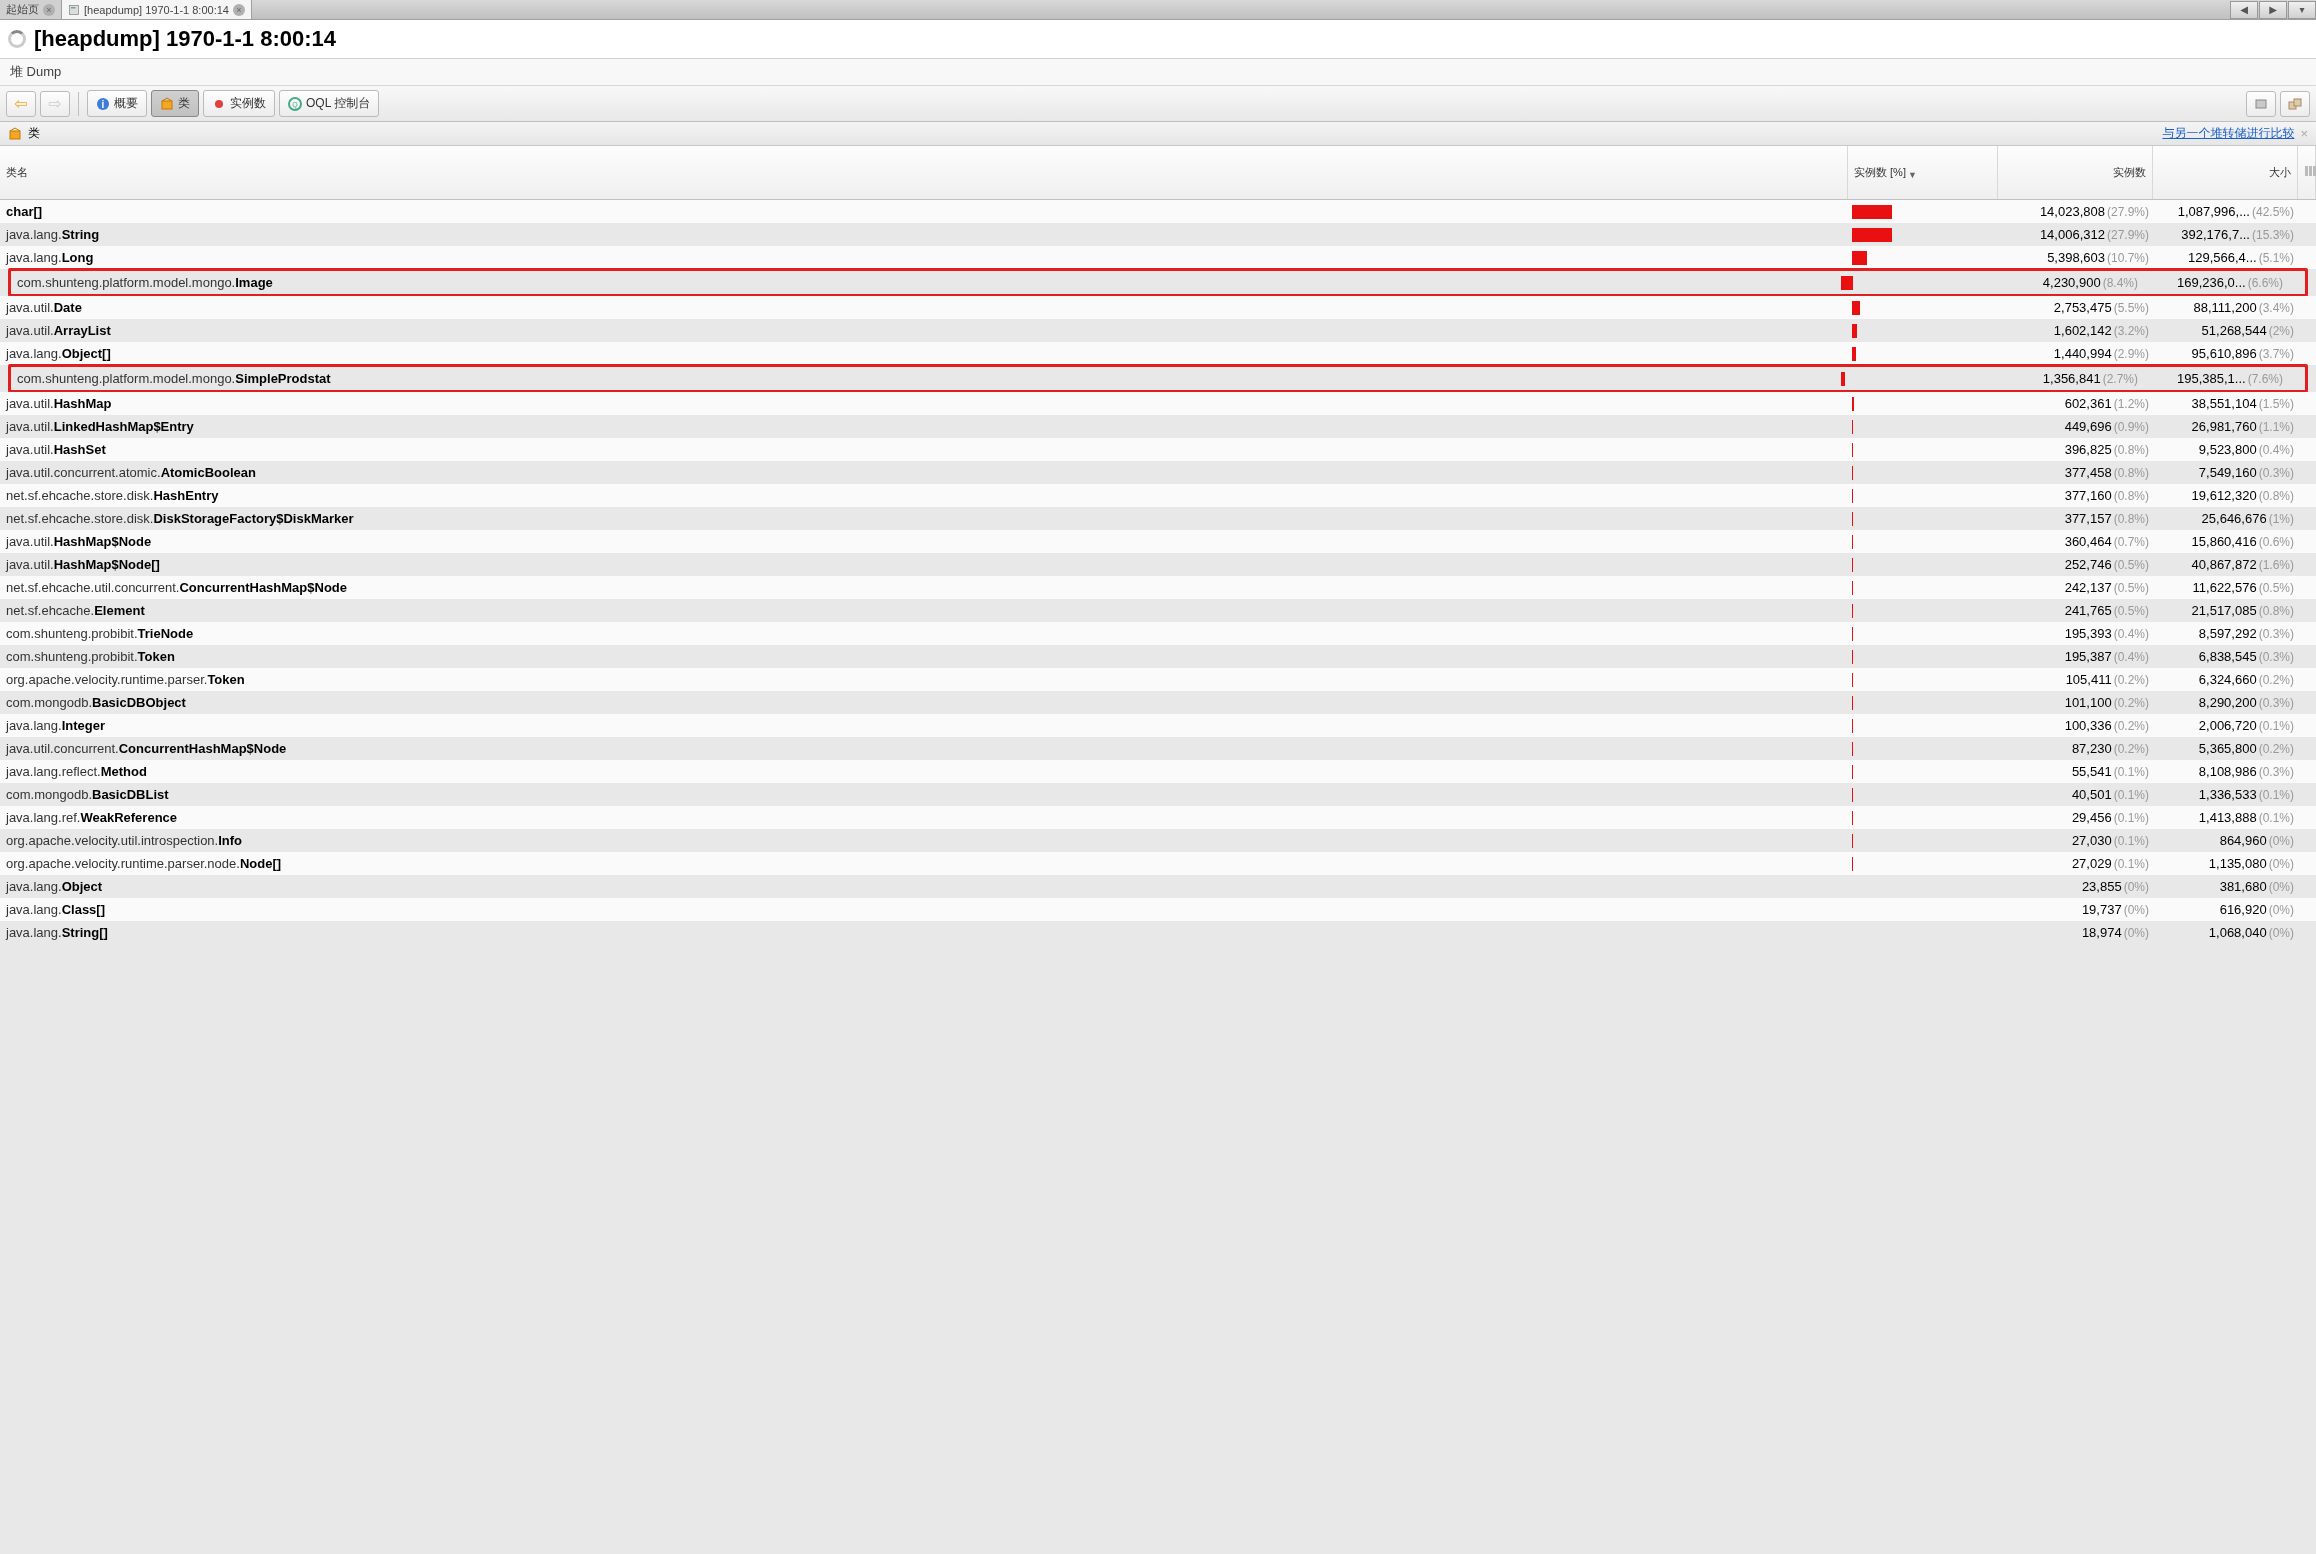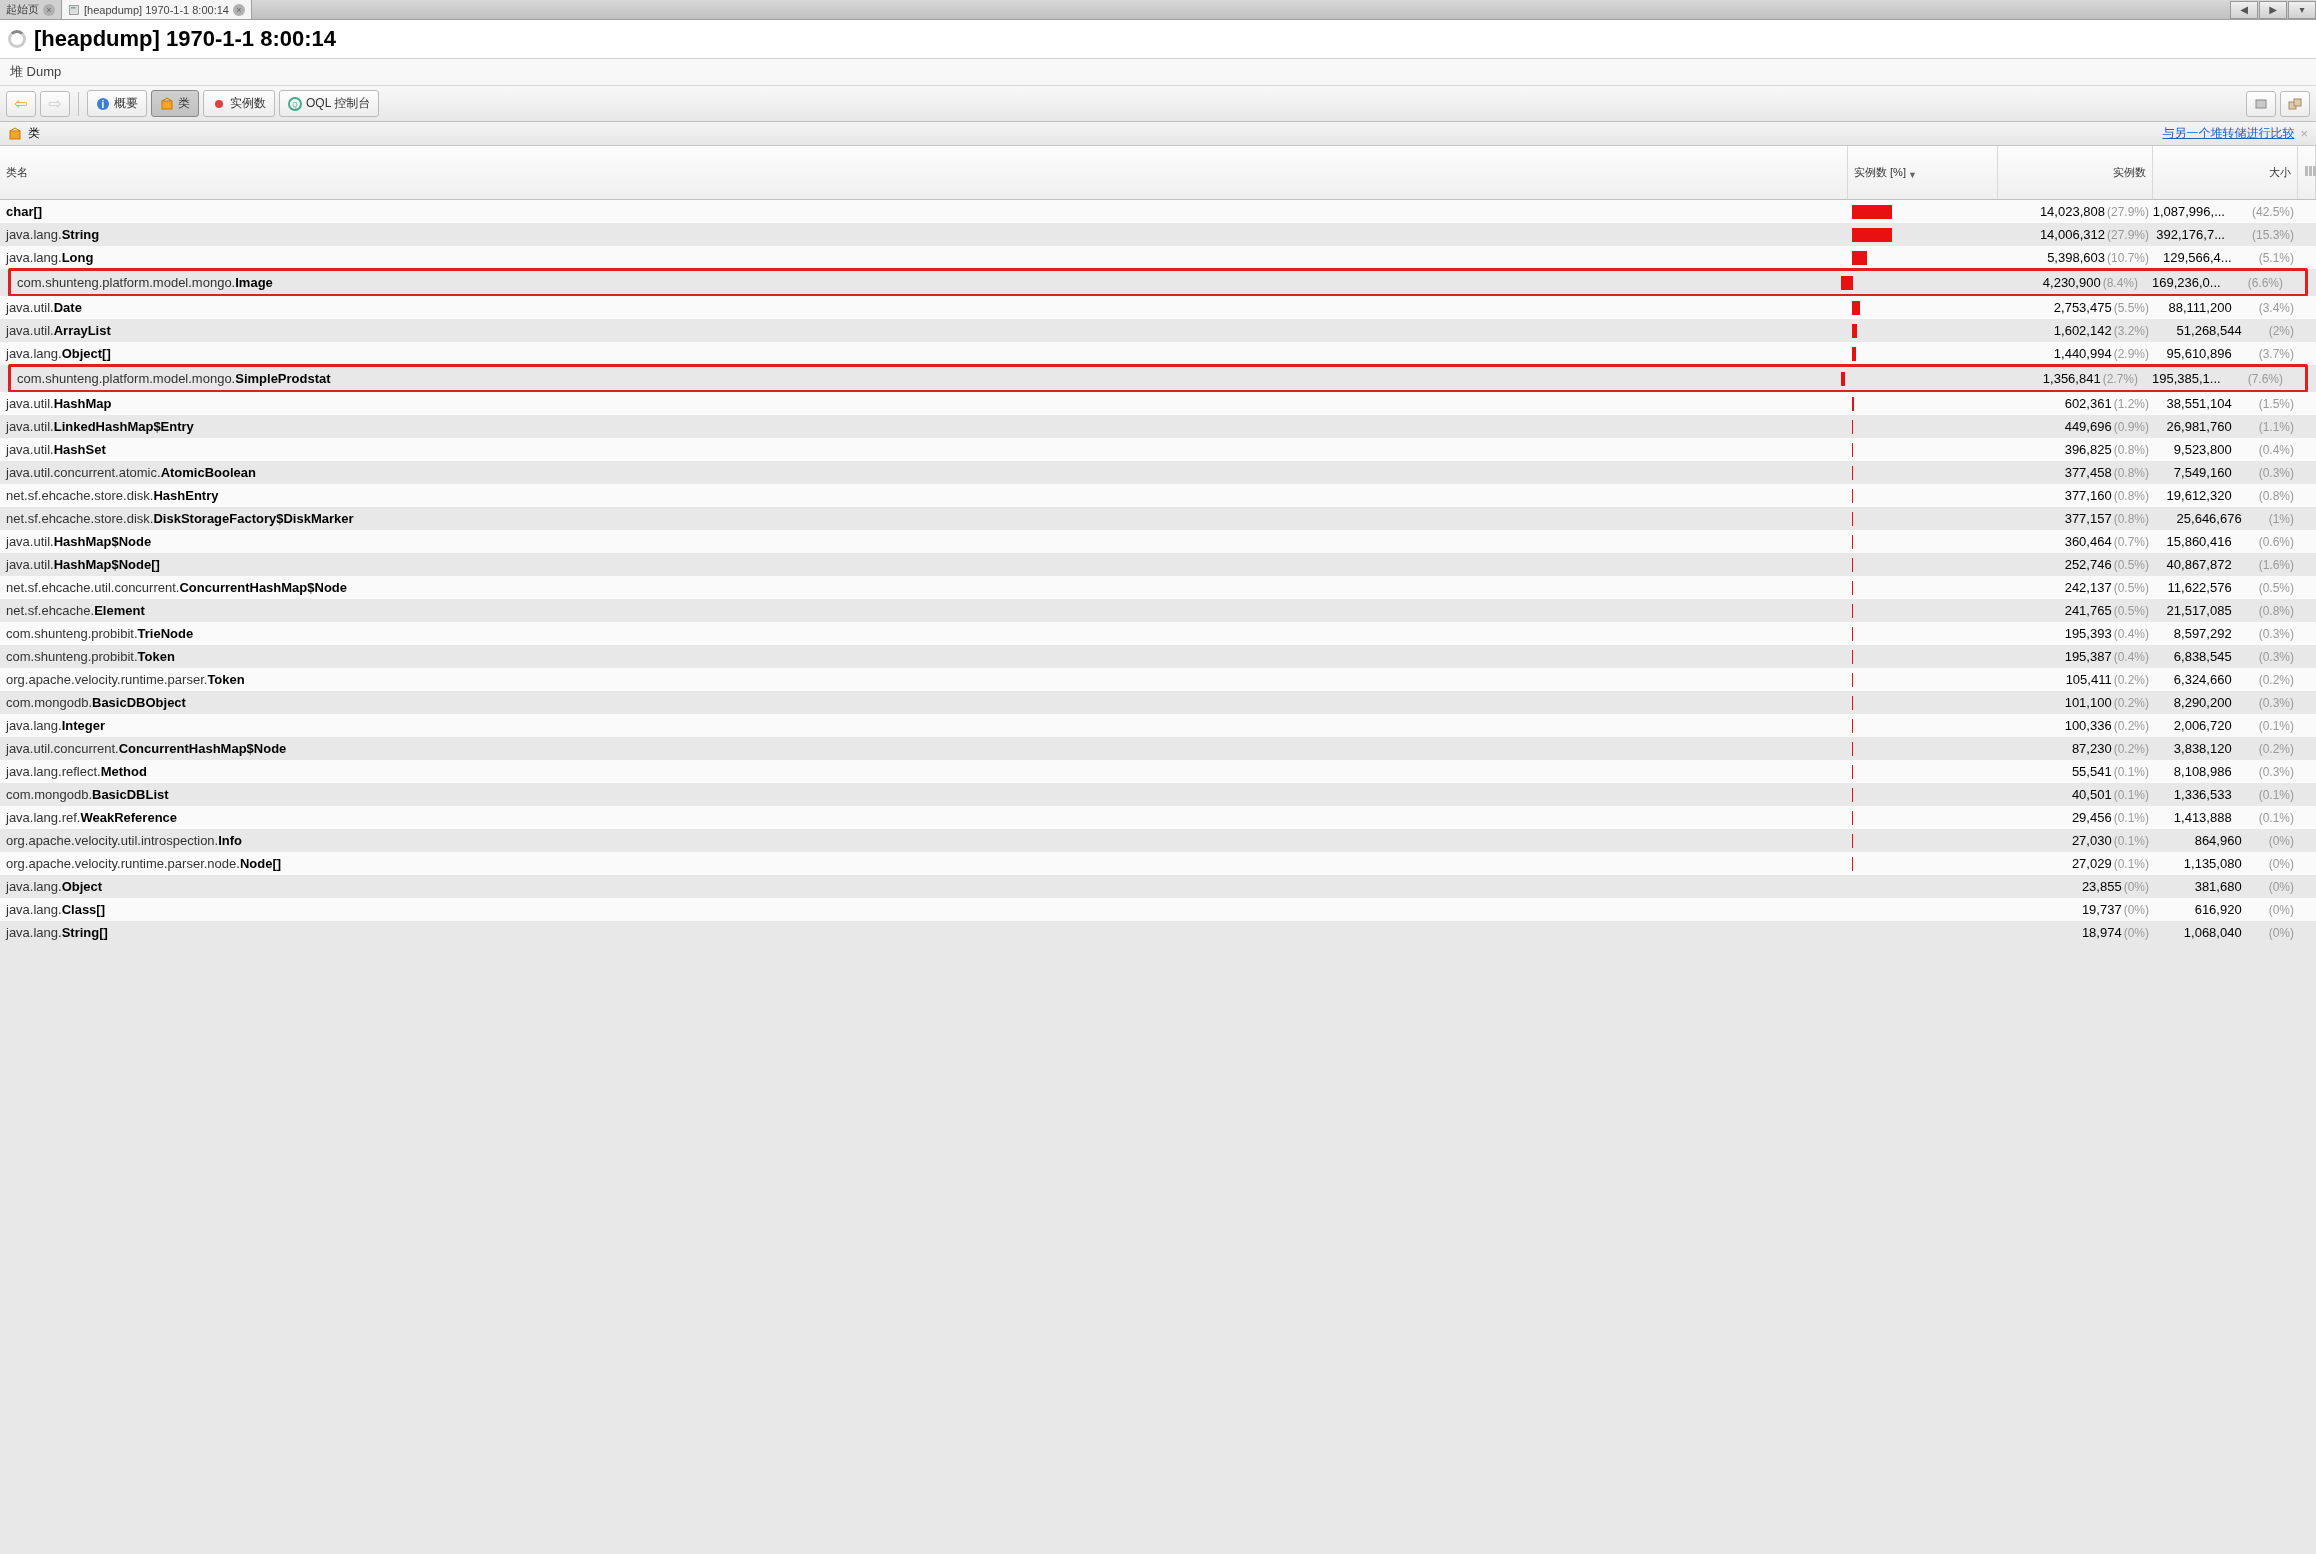--- a/index.html
+++ b/index.html
@@ -219,21 +219,20 @@
   white-space: nowrap;
 }
 .cell-size {
   width: 145px;
   text-align: right;
   padding-right: 4px;
   display: flex;
   justify-content: flex-end;
   align-items: baseline;
   white-space: nowrap;
-  gap: 25px;
 }
 .cell-ctrl { width: 18px; }
 .num { font-size: 13px; }
 .pct { font-size: 12px; color: #999; margin-left: 2px; }
 .icon-svg { display: block; }
 .blue-circle { fill:#3b7dd8; }
 .red-dot { fill:#e04040; }
 .box-orange { fill:#f5a623; stroke:#c77800; }
 </style>
 </head>
@@ -692,21 +691,21 @@
     <div class="row">
       <div class="cell-name"><span class="pkg">java.util.concurrent.</span><span class="cls">ConcurrentHashMap$Node</span></div>
       <div class="cell-bar">
         <div class="bar-fill" style="width: 1%;"></div>
       </div>
       <div class="cell-inst">
         <span class="num">87,230</span>
         <span class="pct">(0.2%)</span>
       </div>
       <div class="cell-size">
-        <span class="num">3,838,120</span>
+        <span class="num">5,365,800</span>
         <span class="pct">(0.2%)</span>
       </div>
       <div class="cell-ctrl"></div>
     </div>
     <div class="row">
       <div class="cell-name"><span class="pkg">java.lang.reflect.</span><span class="cls">Method</span></div>
       <div class="cell-bar">
         <div class="bar-fill" style="width: 1%;"></div>
       </div>
       <div class="cell-inst">

